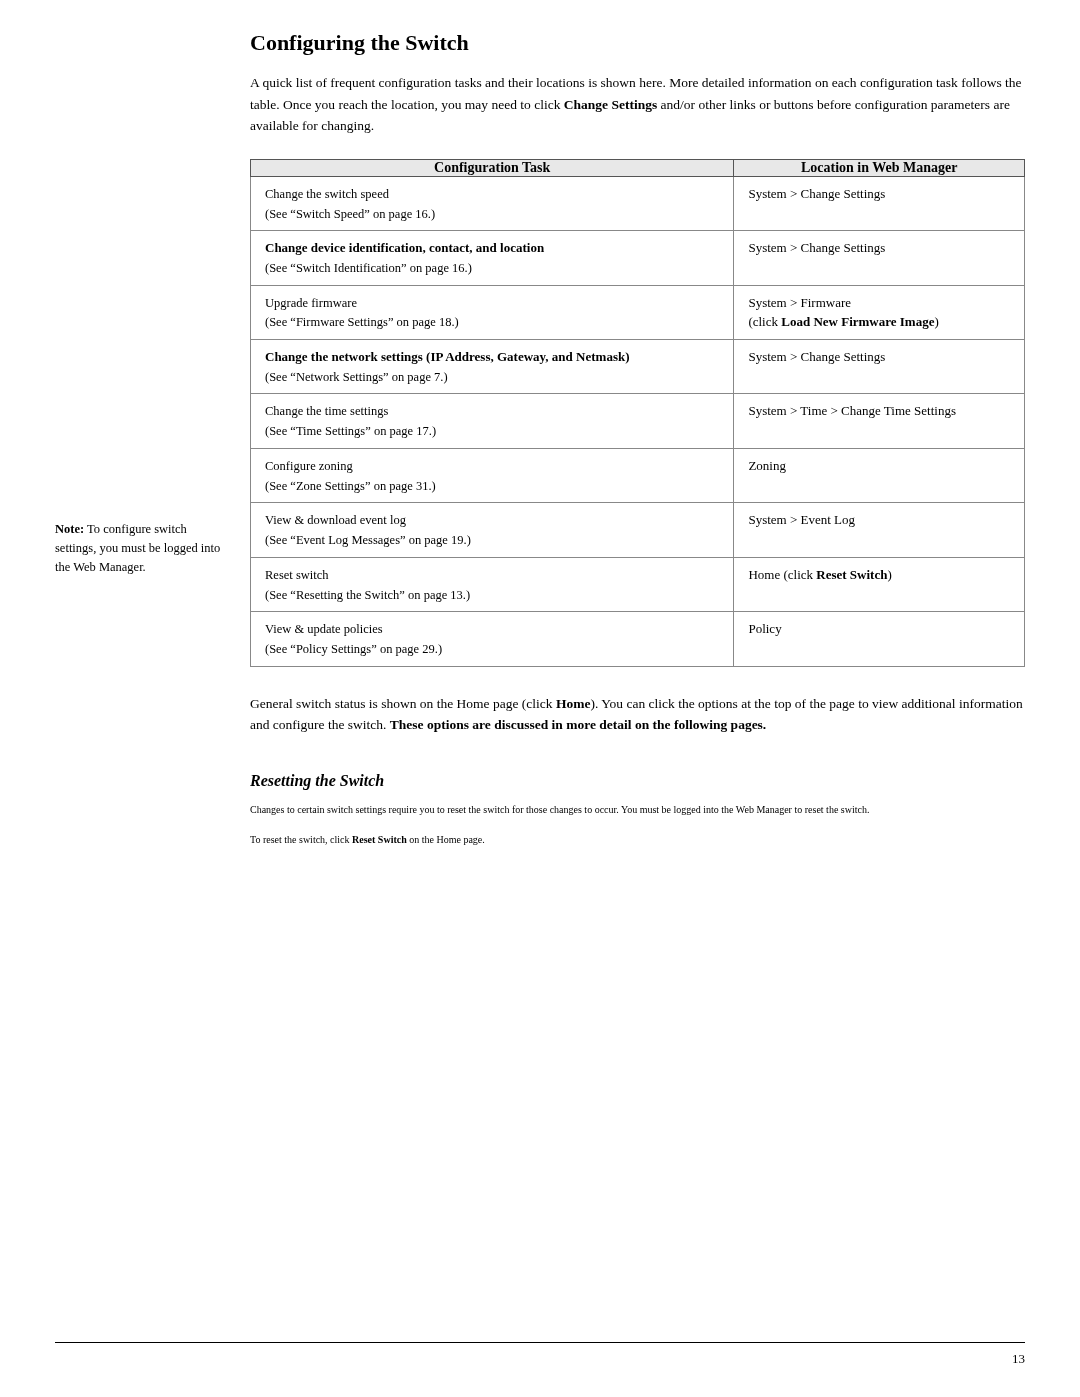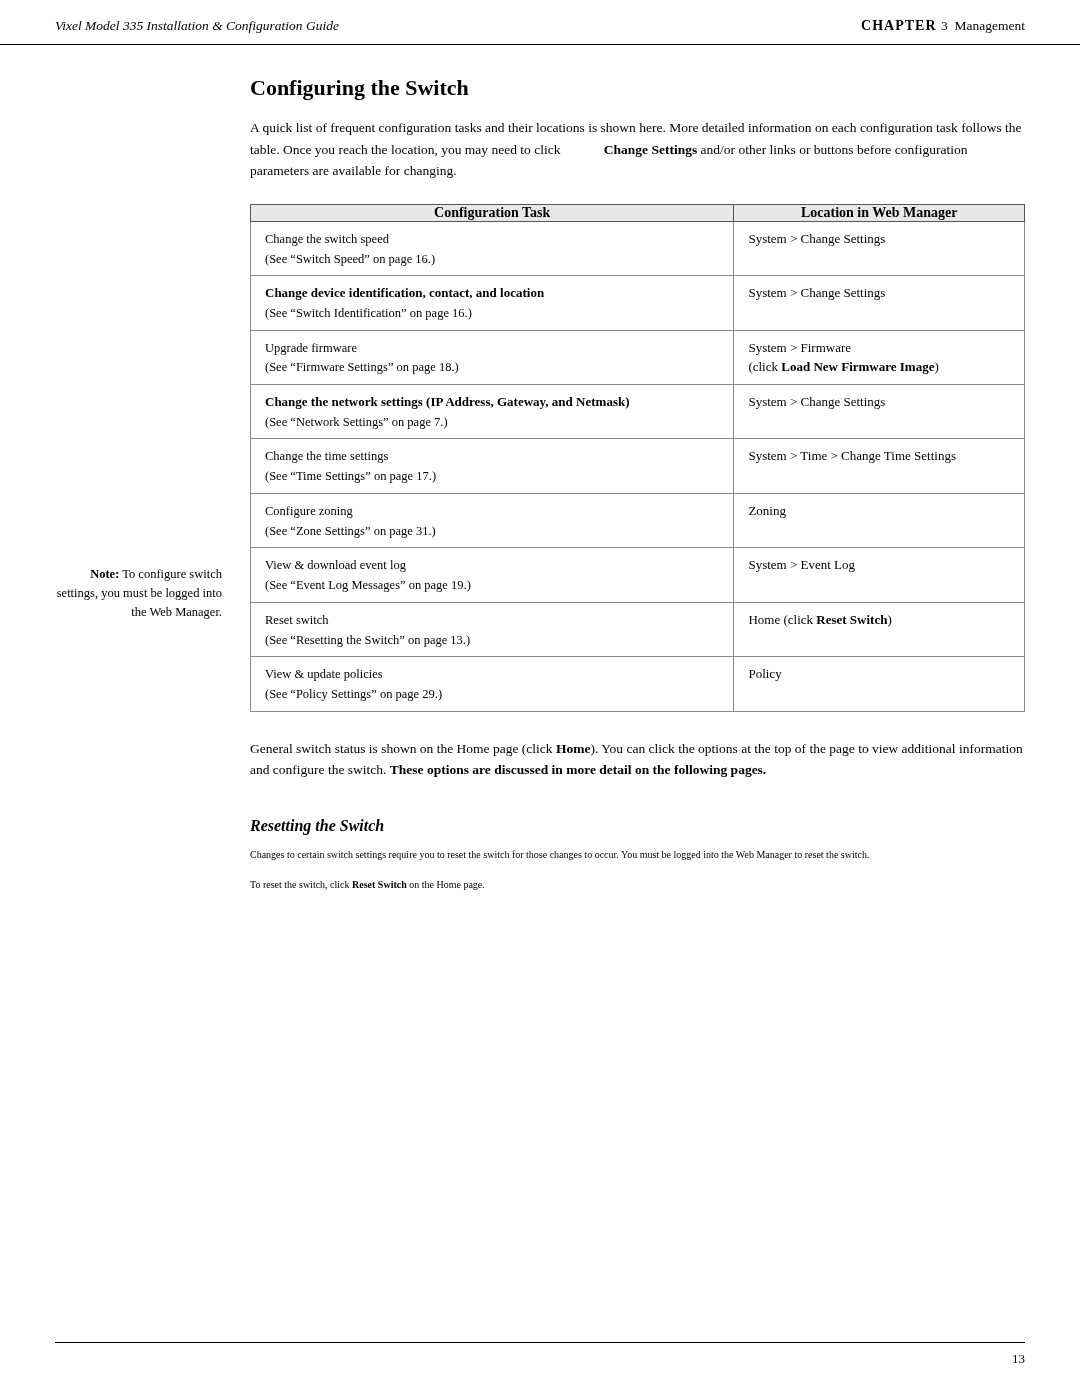--- a/index.html
+++ b/index.html
@@ -62,21 +62,20 @@
     .left-note {
       width: 185px;
       flex-shrink: 0;
       padding-right: 18px;
       padding-top: 490px;
     }
 
     .left-note p {
       font-size: 12.5px;
       line-height: 1.5;
-      text-align: right;
     }
 
     .right-content {
       flex: 1;
       padding-left: 10px;
     }
 
     
     .section-title {
       font-size: 22px;
@@ -86,21 +85,20 @@
     }
 
     .intro-paragraph {
       font-size: 13.5px;
       line-height: 1.6;
       margin-bottom: 22px;
     }
 
     .intro-paragraph strong {
       font-weight: bold;
-      margin-left: 40px;
     }
 
     
     .config-table {
       width: 100%;
       border-collapse: collapse;
       margin-bottom: 26px;
       font-size: 13px;
     }
 
@@ -183,26 +181,20 @@
     .page-number {
       font-size: 13px;
       color: #000;
     }
   </style>
 </head>
 <body>
 
 <div class="page-container">
 
-  <div class="page-header">
-    <span class="header-left">Vixel Model 335 Installation &amp; Configuration Guide</span>
-    <span class="header-right">
-      <span class="chapter-label">CHAPTER&nbsp;</span><span>3</span>&nbsp;&nbsp;<span>Management</span>
-    </span>
-  </div>
 
   <div class="main-content">
 
     <div class="left-note">
       <p>
         <strong>Note:</strong> <span>To configure switch settings, you must be logged into the Web Manager.</span>
       </p>
     </div>
 
     <div class="right-content">

